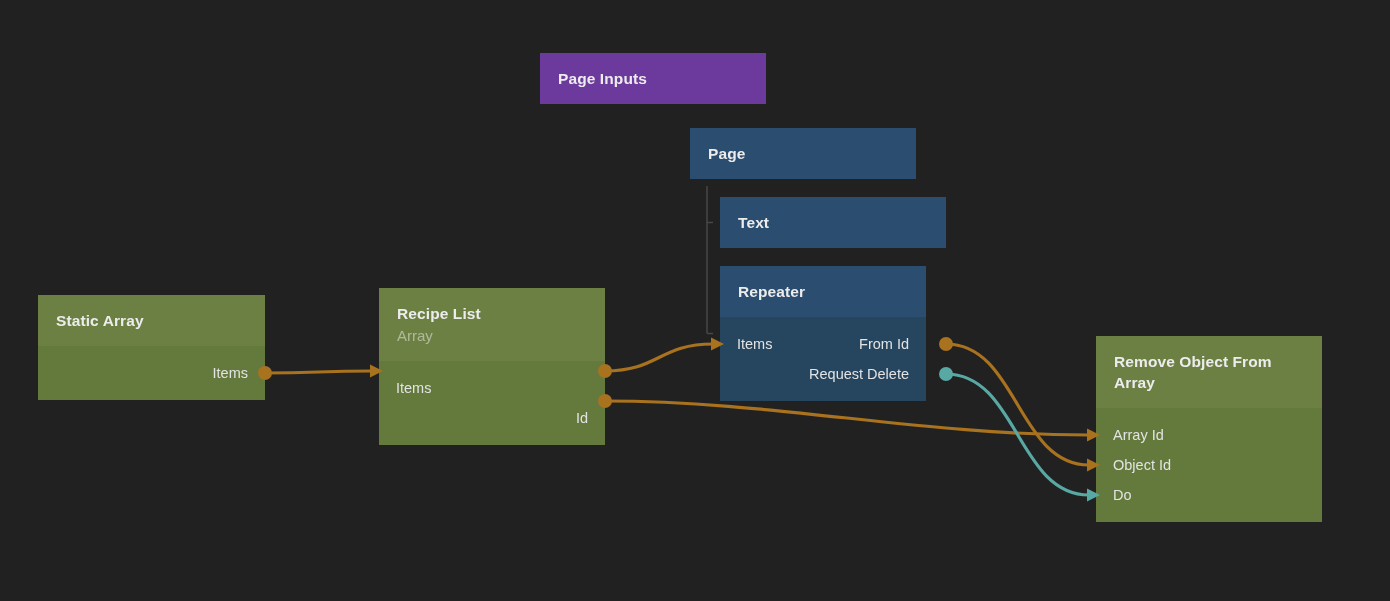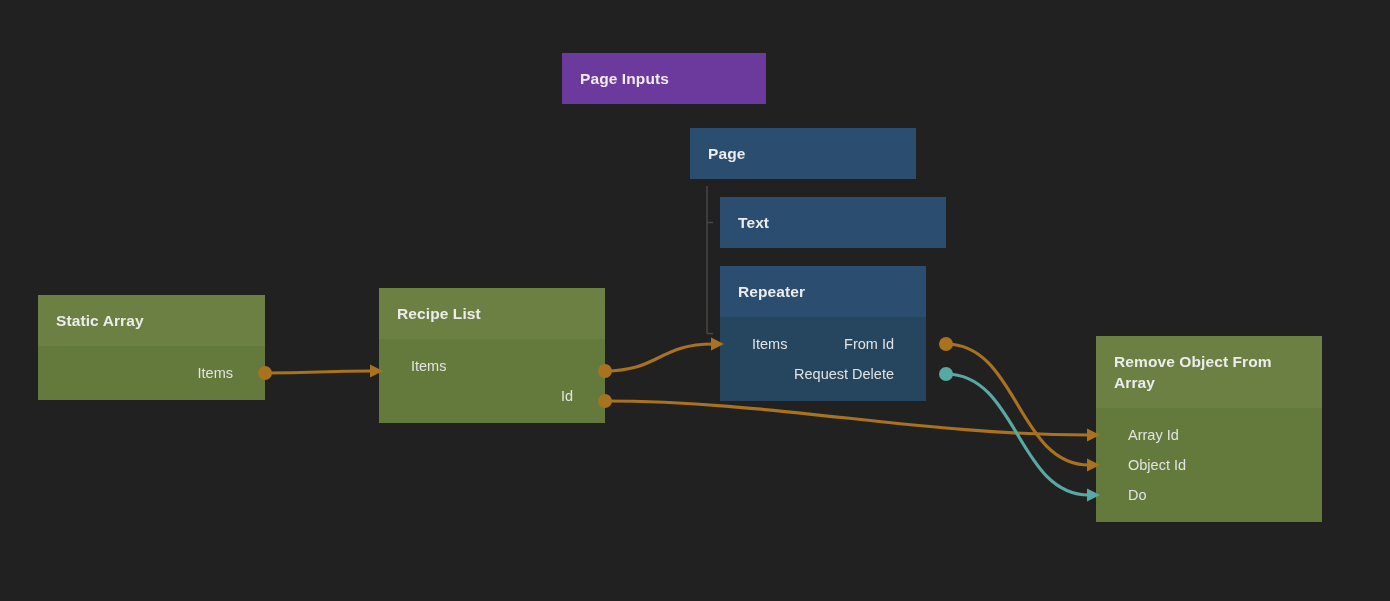--- a/index.html
+++ b/index.html
@@ -12,29 +12,29 @@
   .node{position:absolute;box-sizing:border-box;}
   .node .hd{padding:15px 18px;}
   .node .title{
     font-size:15.5px;font-weight:600;line-height:21px;
     color:#ececec;max-width:174px;letter-spacing:.1px;
   }
   .node .sub{
     font-size:15px;line-height:21px;margin-top:1px;
     color:rgba(255,255,255,0.45);
   }
-  .node .body{padding:12px 15px;text-align:center;}
+  .node .body{padding:12px 0;text-align:center;}
   .port-row{
     height:30px;display:flex;align-items:center;
     padding:0 17px;font-size:14.5px;color:#e3e3e3;
   }
   .port-row.left-only{justify-content:flex-start;}
   .port-row.right-only{justify-content:flex-end;}
   .port-row.spread{justify-content:space-between;}
-  .node.component .hd{background:#6c3a9d;margin-left:22px;}
+  .node.component .hd{background:#6c3a9d;}
   .node.visual .hd{background:#2a4d70;}
   .node.visual .body{background:#26455f;}
   .node.data .hd{background:#6d8044;}
   .node.data .body{background:#647a3c;}
   #wires{
     position:absolute;left:0;top:0;z-index:5;
     pointer-events:none;
   }
 </style>
 </head>
@@ -76,20 +76,21 @@
       </div>
       <div class="body">
         <div class="port-row right-only">
           <span>Items</span>
         </div>
       </div>
     </div>
     <div class="node data" style="left: 379px; top: 271px; width: 226px; margin-top: 17px;">
       <div class="hd">
         <div class="title">Recipe List</div>
+        <div class="sub">Array</div>
       </div>
       <div class="body">
         <div class="port-row spread">
           <span>Items</span>
         </div>
         <div class="port-row right-only">
           <span>Id</span>
         </div>
       </div>
     </div>

